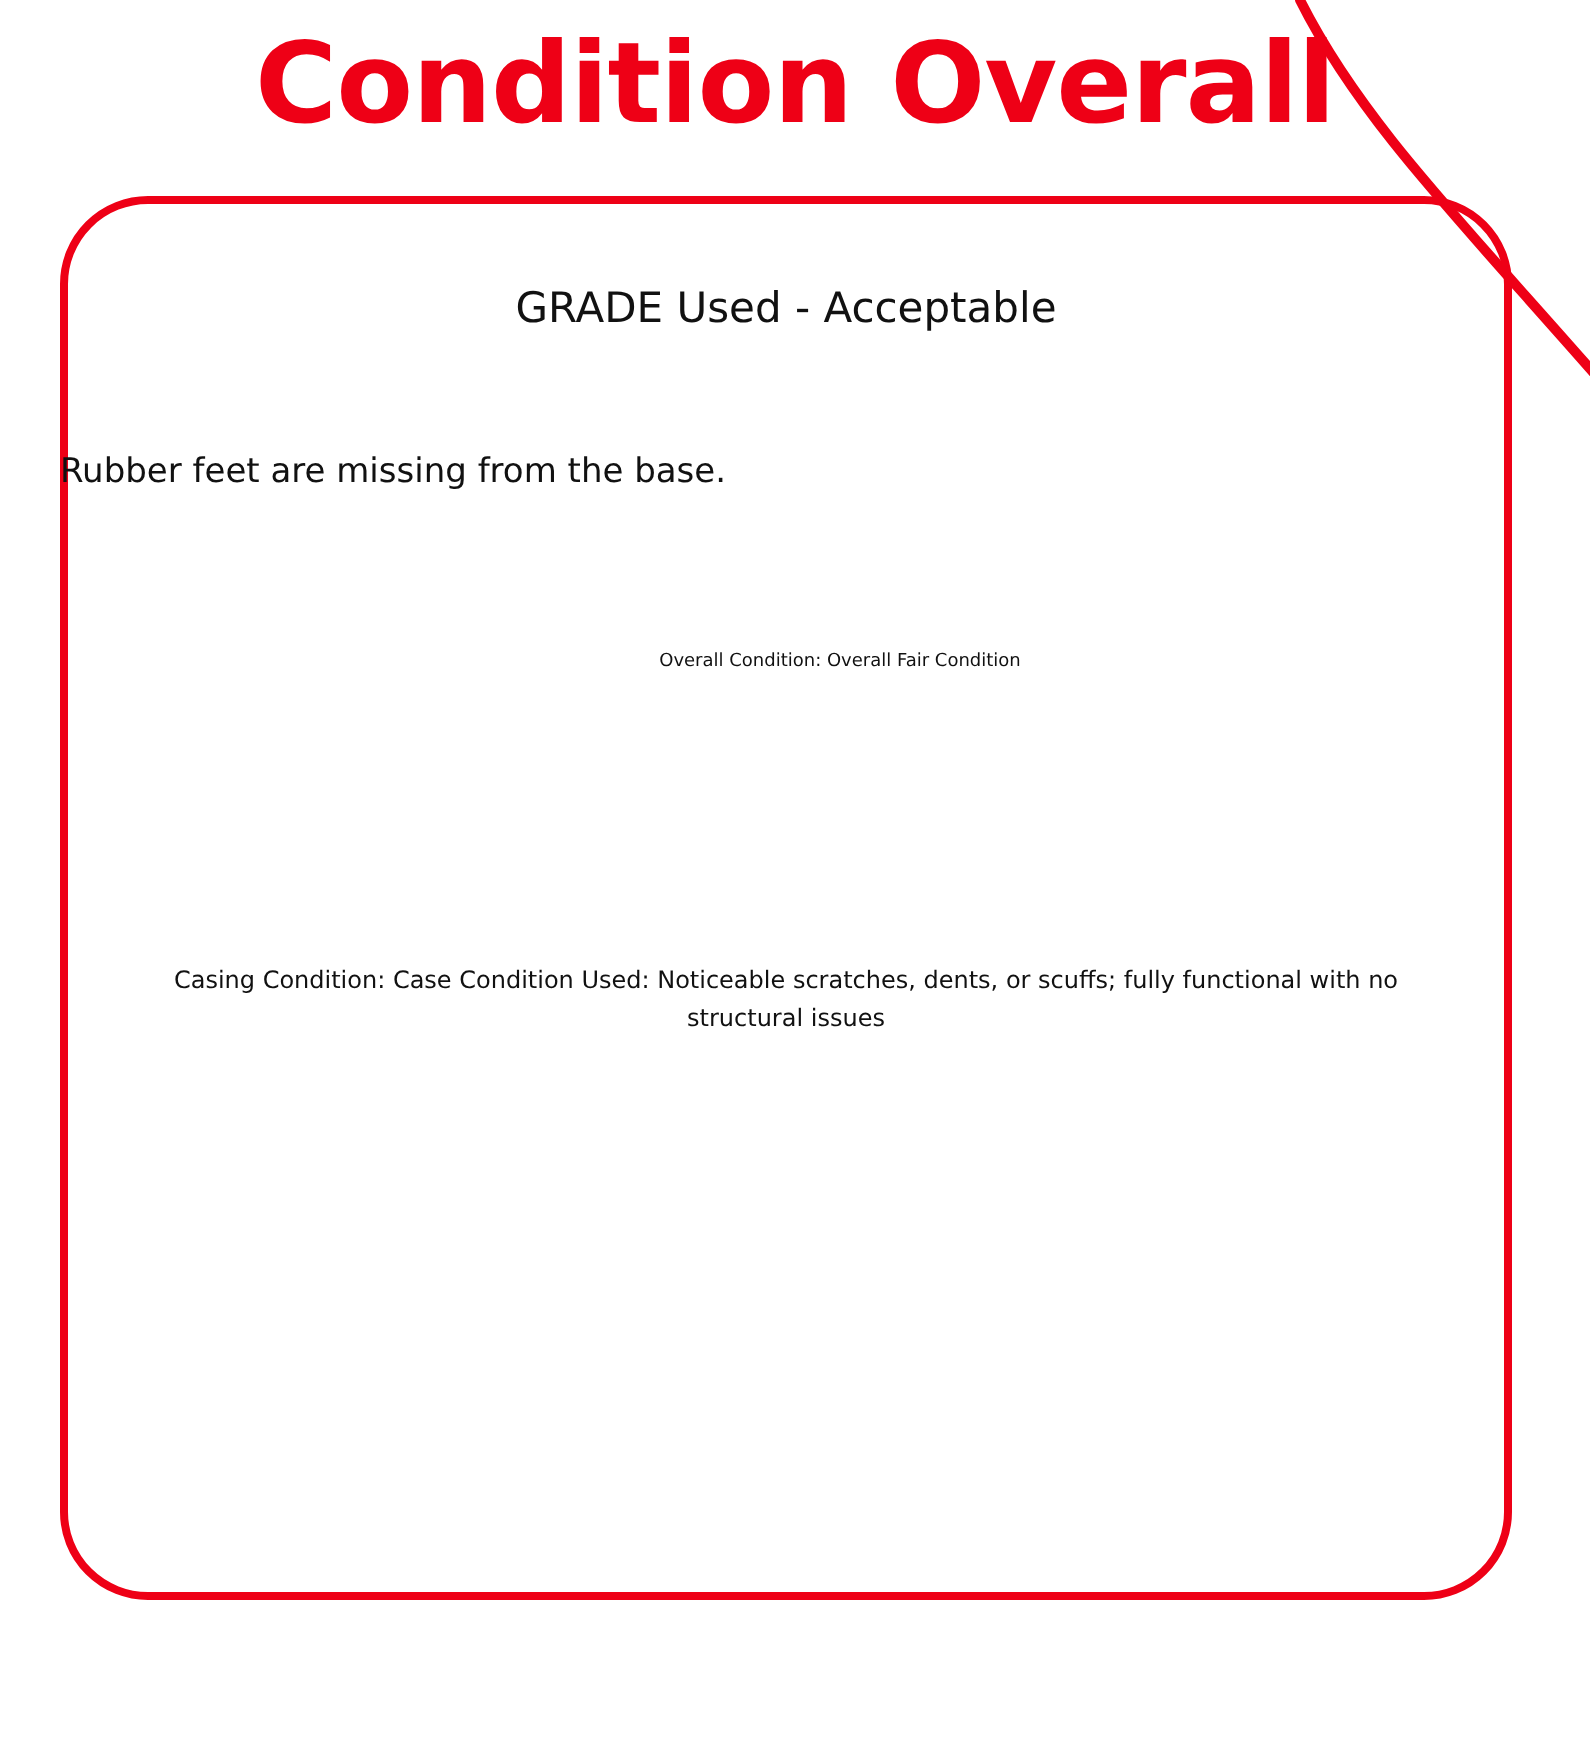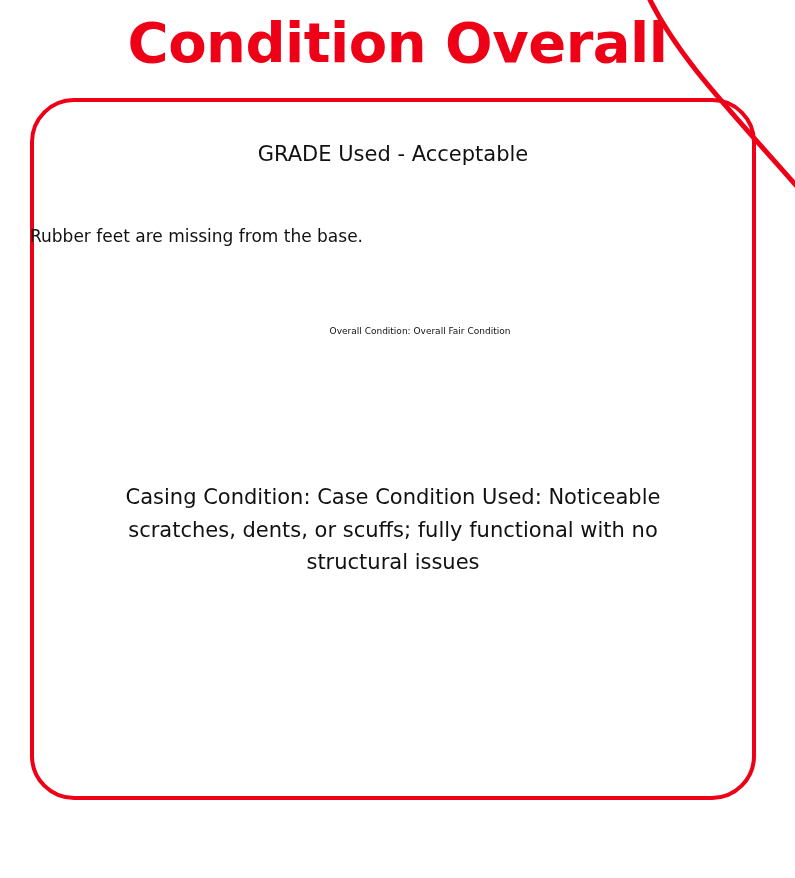--- a/index.html
+++ b/index.html
@@ -104,21 +104,21 @@
     font-family: "DejaVu Sans", sans-serif;
     margin-left: 27px;
   }
 
   .casing-line {
     position: absolute;
     top: 383px;
     left: 48px;
     width: 630px;
     text-align: center;
-    font-size: 21px;
+    font-size: 12px;
     line-height: 1.55;
     color: #111111;
     font-family: "DejaVu Sans", sans-serif;
   }
 </style>
 </head>
 <body>
 
 <div id="page">
 

